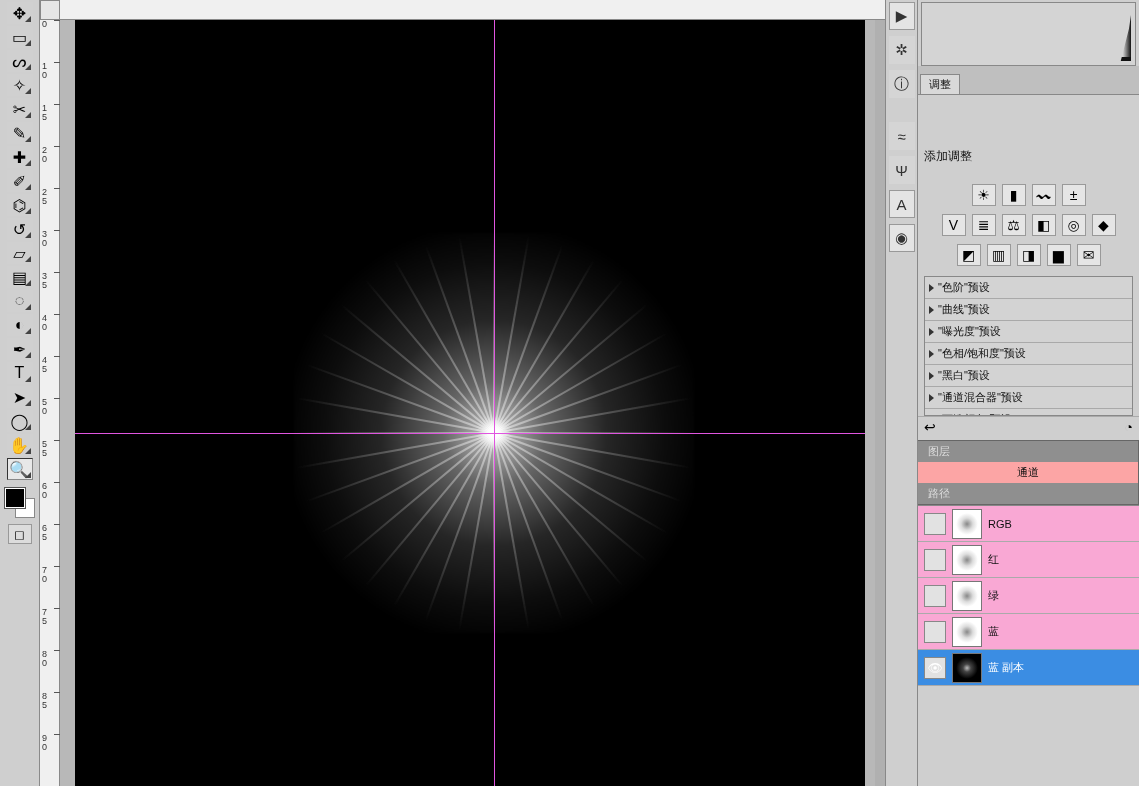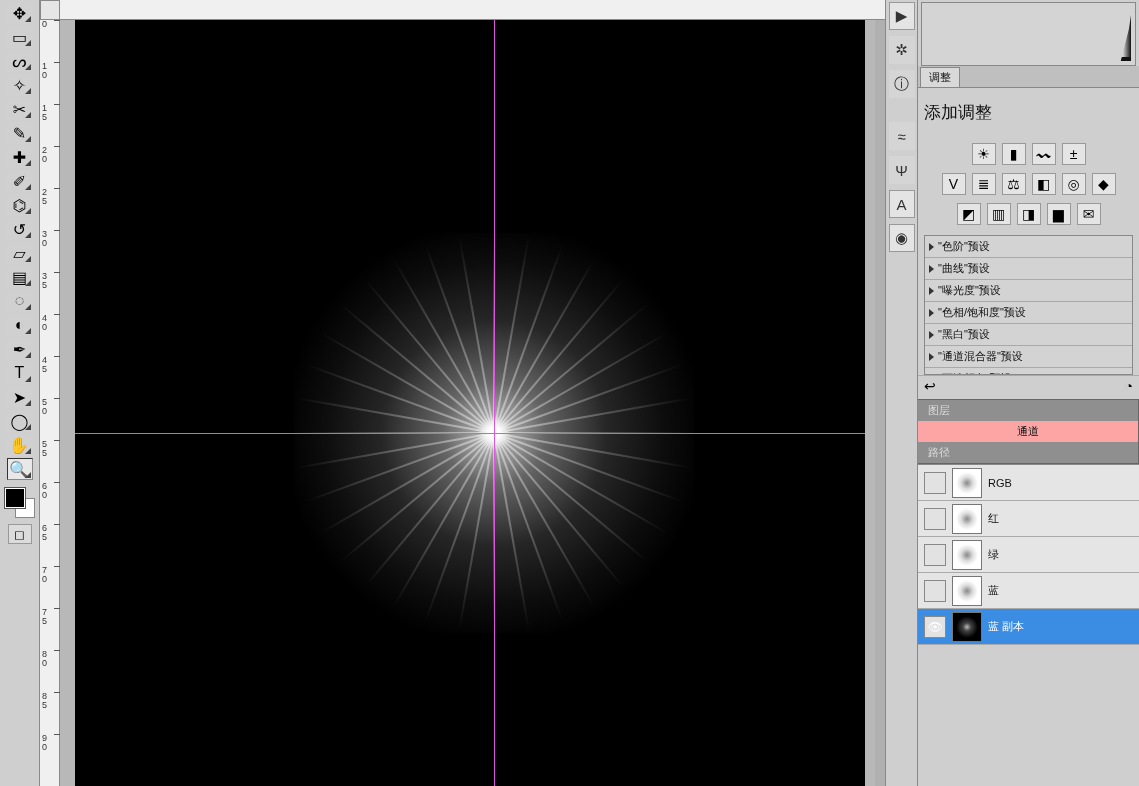--- a/index.html
+++ b/index.html
@@ -168,37 +168,38 @@
   .histogram::after{
     content:"";
     position:absolute;
     left:4px; bottom:4px; right:4px; height:46px;
     background:
       linear-gradient(to top, #111 0%, #111 4px, transparent 4px),
       linear-gradient(to right, transparent 0%, transparent 96%, #111 100%);
     clip-path: polygon(0% 100%, 95% 100%, 99% 30%, 100% 0%, 100% 100%);
   }
   .panel-tab-row{
-    height:22px;
+    height:29px;
     background:#bfbfbf;
     border-bottom:1px solid #888;
     display:flex; align-items:flex-end;
     padding-left:2px;
   }
   .panel-tab{
     padding:2px 8px;
     background:#bfbfbf;
     border:1px solid #888; border-bottom:none;
     font-size:11px; color:#111;
     margin-right:2px;
   }
   .panel-tab.active{ background:#d9d9d9; }
   .adjust-title{
-    padding:13px 6px; font-size:17px; color:#111;
+    padding:13px 6px; font-size:12px; color:#111;
     background:#cfcfcf;
+    margin-top:40px;
   }
   .adjust-icon-rows{
     padding:6px 8px;
     display:flex; flex-direction:column; gap:8px;
   }
   .adjust-icon-rows .row{ display:flex; gap:6px; justify-content:center;}
   .adj-ico{
     width:24px;height:22px;
     background:#e5e5e5;
     border:1px solid #999;
@@ -258,21 +259,21 @@
   .channel-list{
     background:#cfcfcf;
     flex:1;
     overflow:auto;
     border-top:1px solid #888;
   }
   .channel-row{
     display:flex; align-items:center;
     height:36px;
     border-bottom:1px solid #aaa;
-    background:#e5e5e5;
+    background:#f9a8d4;
     color:#111;
   }
   .channel-row.sel{
     background:#3b8de3; color:#fff;
   }
   .vis-box{
     width:22px; height:22px; margin:0 6px;
     border:1px solid #888; background:#e2e2e2;
     display:flex;align-items:center;justify-content:center;
     font-size:12px;

